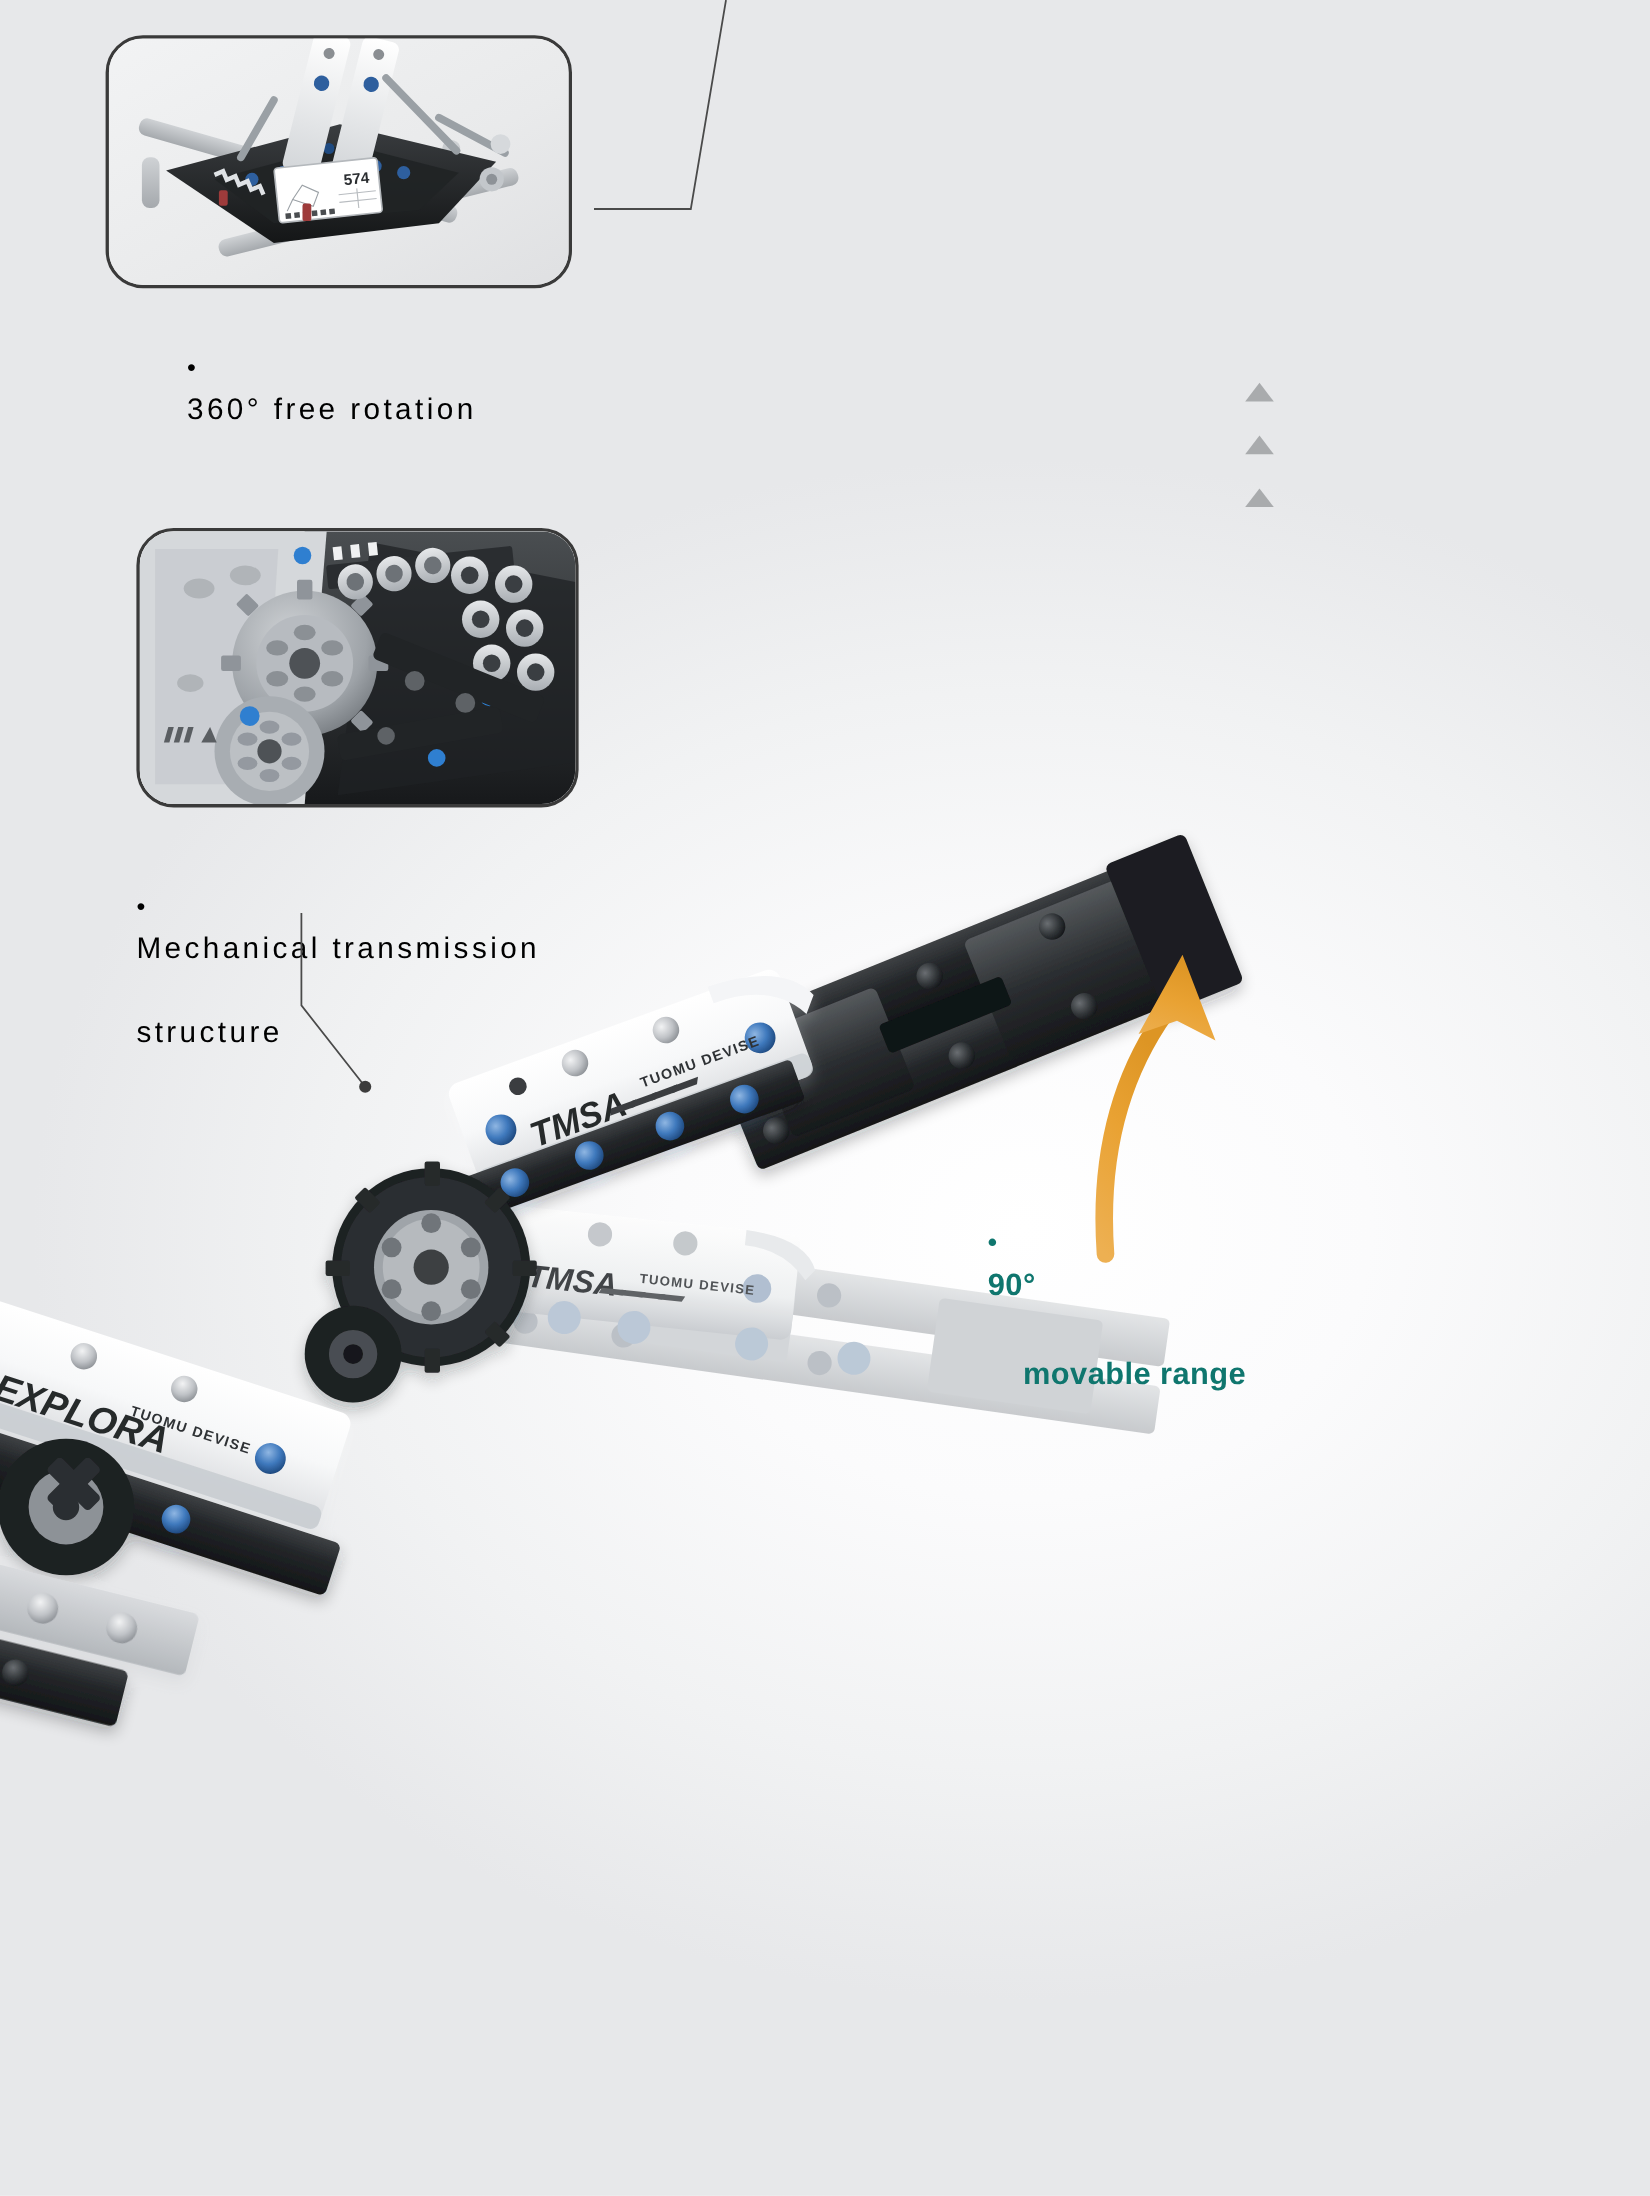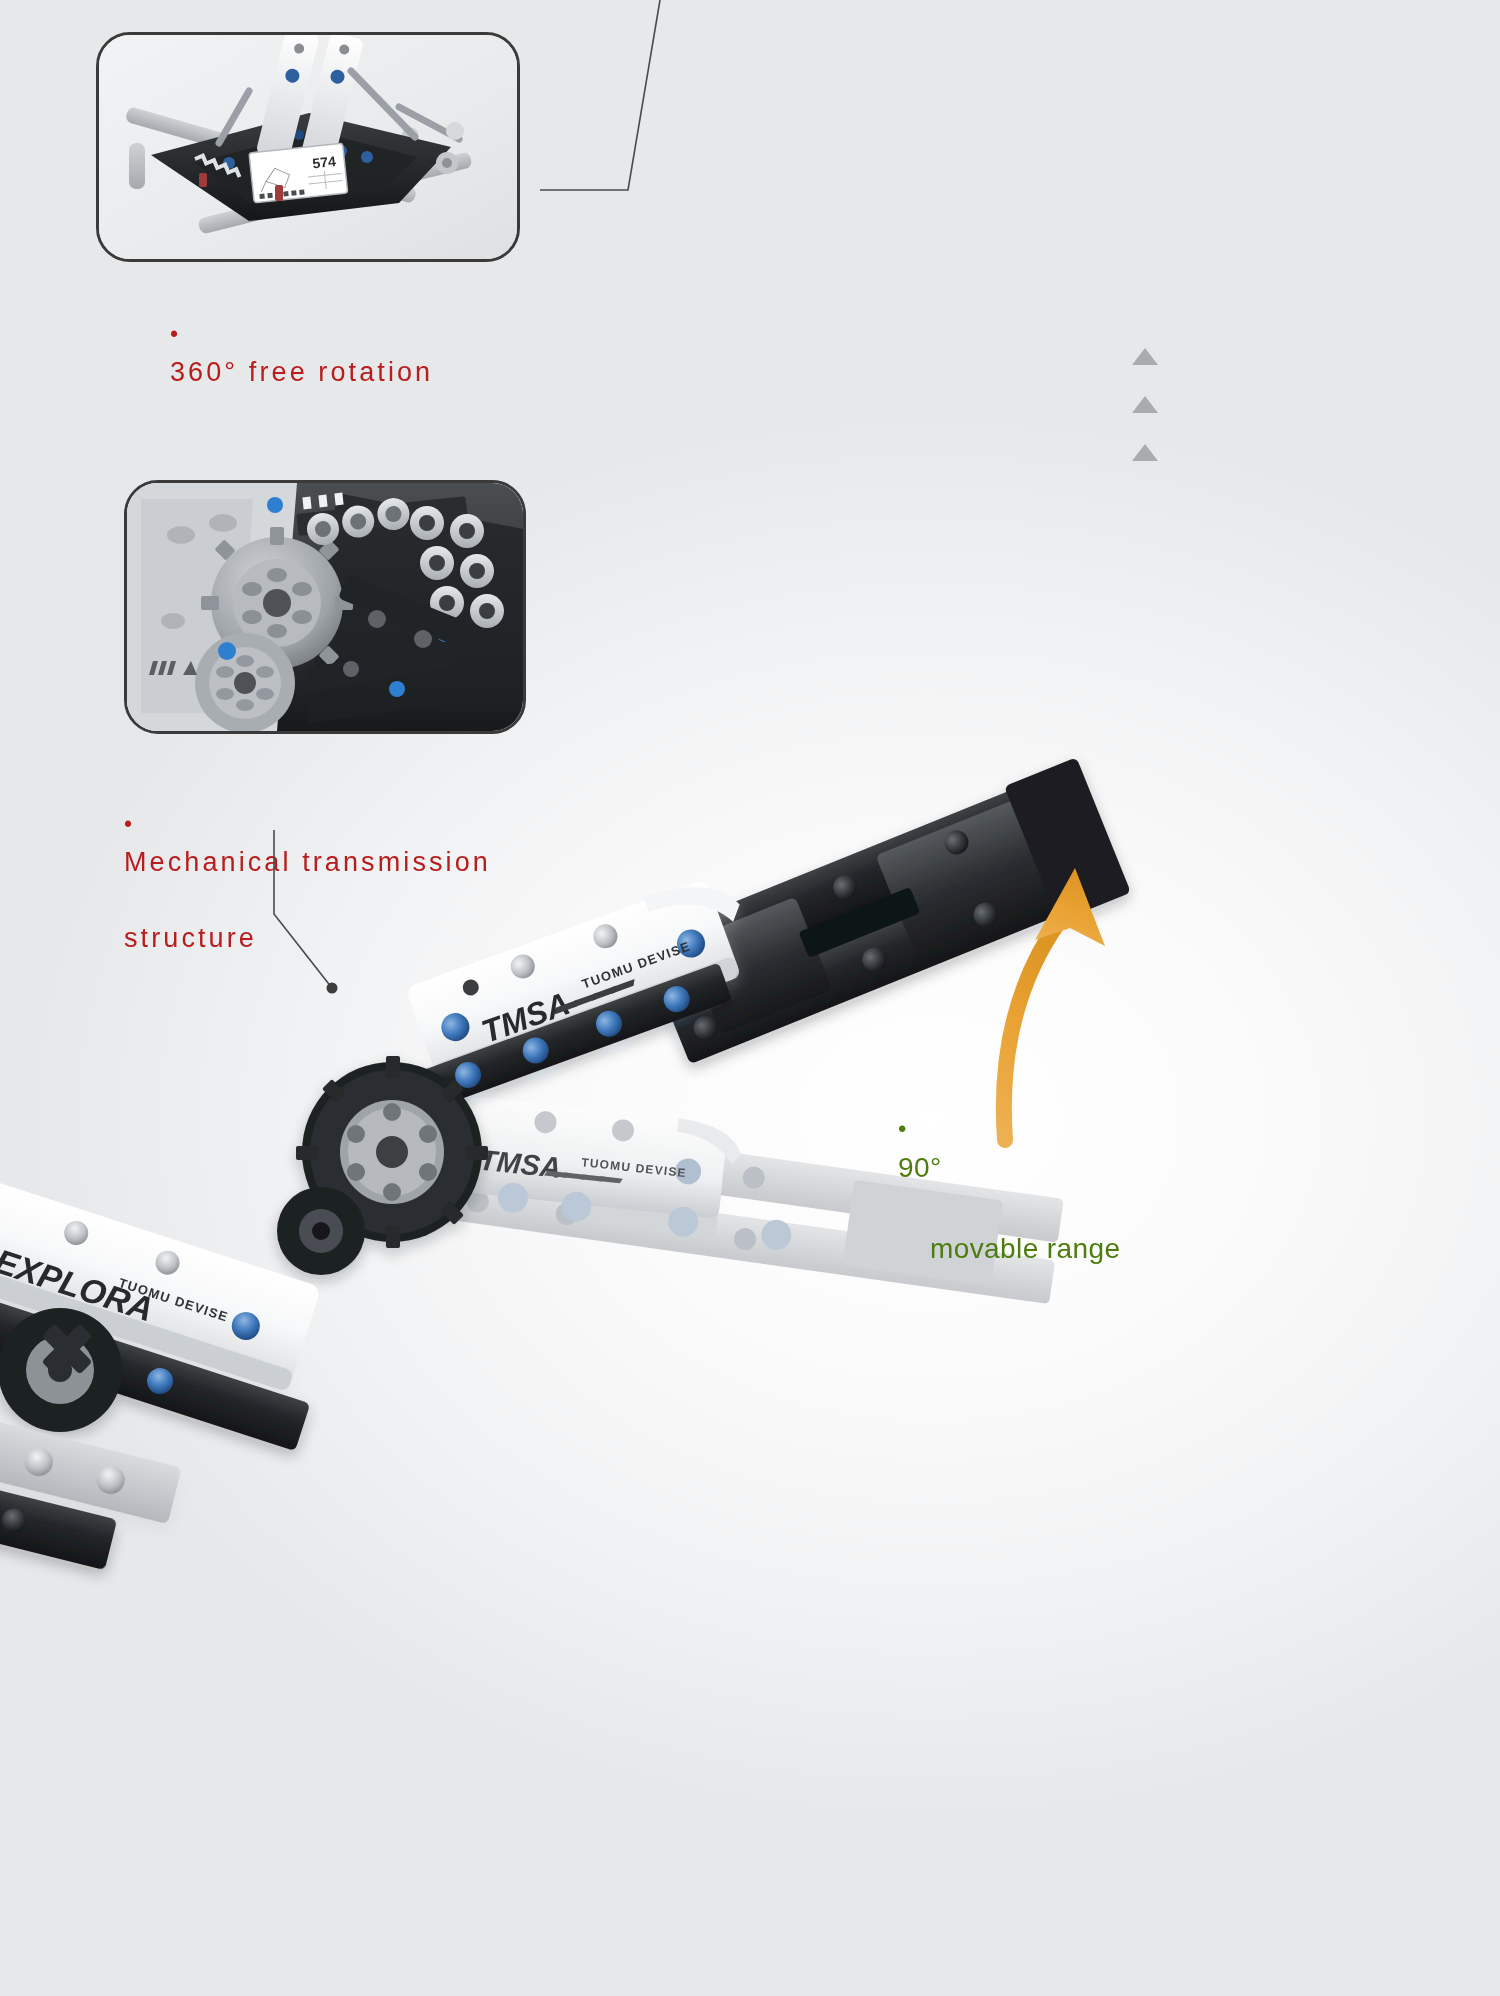--- a/index.html
+++ b/index.html
@@ -14,28 +14,28 @@
 
   
   .inset{
     position:absolute;border:3px solid #3a3a3a;border-radius:34px;
     overflow:hidden;background:#e8e9ea;
   }
   .photo{position:absolute;inset:0;overflow:hidden;}
 
   
   .cap{
-    position:absolute;color:#b91c1c;font-size:27px;letter-spacing:3.1px;
+    position:absolute;color:#000000;font-size:27px;letter-spacing:3.1px;
     line-height:1.42;white-space:pre-line;font-weight:400;
   }
   .cap .dot{font-size:23px;letter-spacing:0;}
 
   .cap2{
-    position:absolute;color:#4d7c0f;font-size:28px;letter-spacing:0.4px;
-    line-height:1.45;white-space:pre-line;font-weight:400;
+    position:absolute;color:#0f766e;font-size:28px;letter-spacing:0.4px;
+    line-height:1.45;white-space:pre-line;font-weight:700;
   }
 
   
   .lead{position:absolute;stroke:#4a4a4a;fill:none;}
 
   
   .tri{
     position:absolute;width:0;height:0;
     border-left:13px solid transparent;border-right:13px solid transparent;
     border-bottom:17px solid #a9abad;

